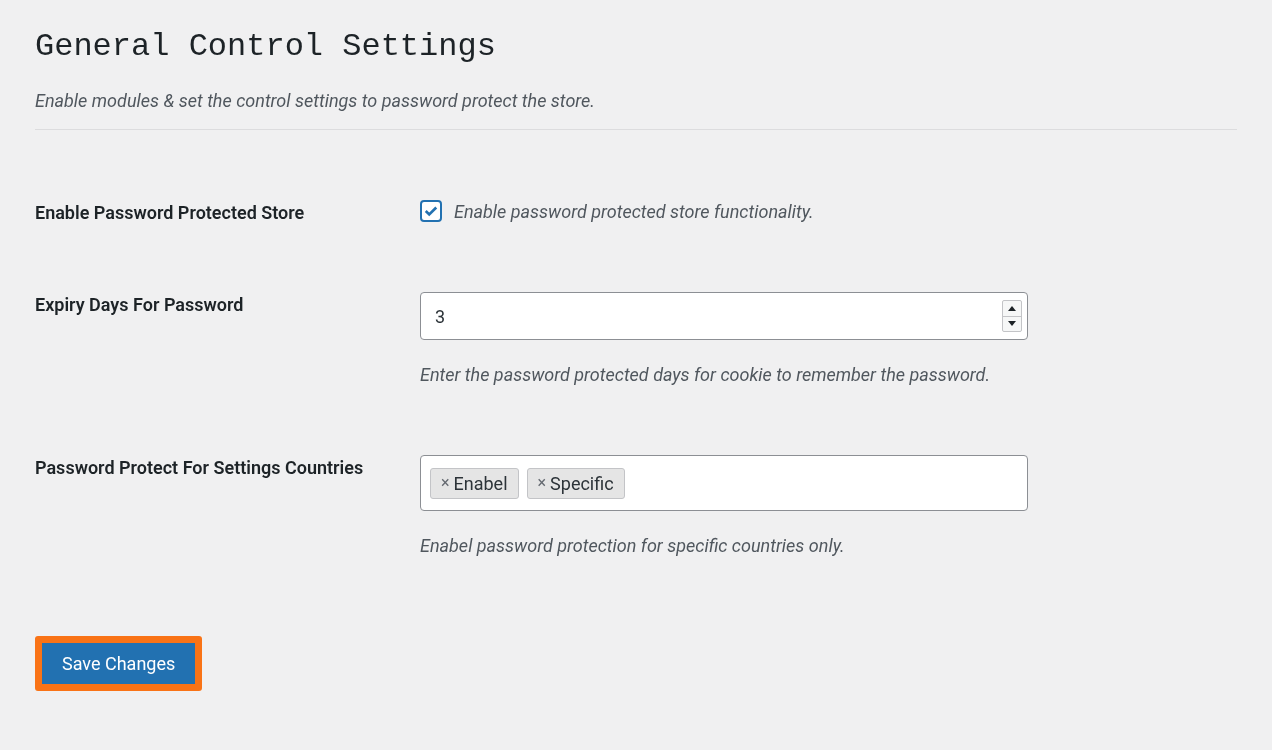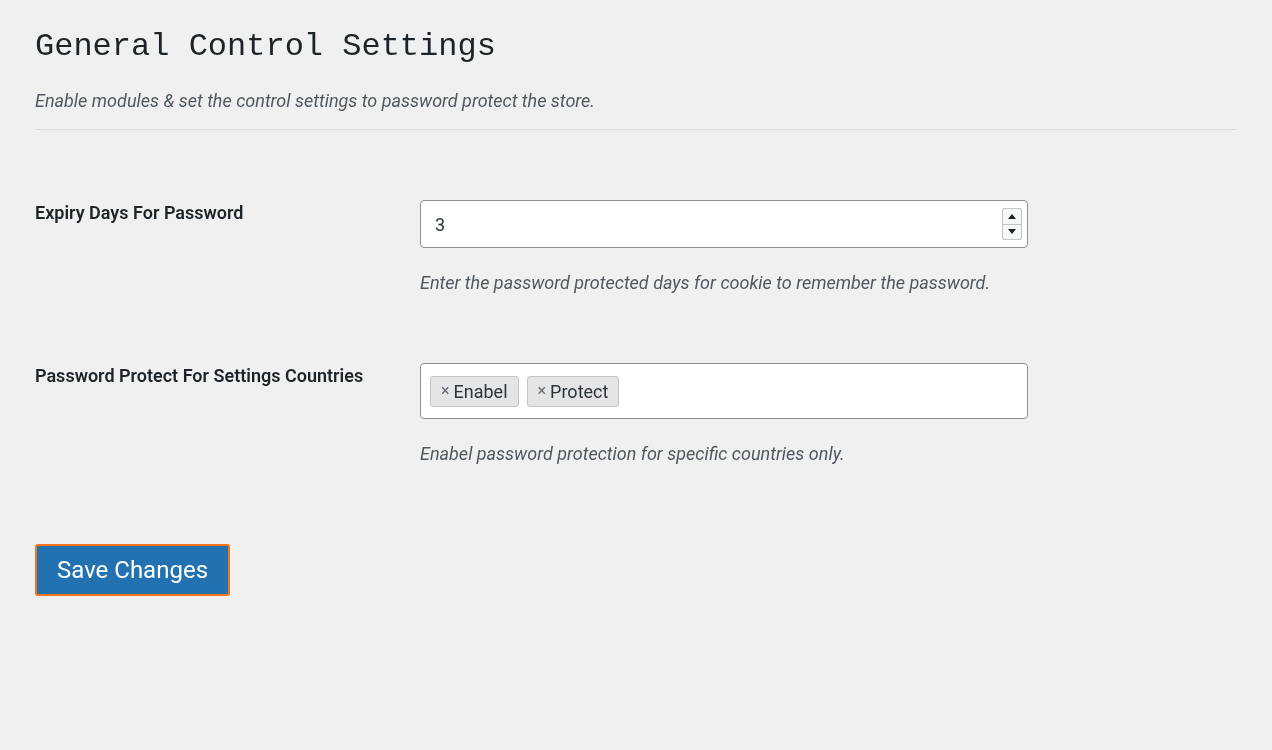--- a/index.html
+++ b/index.html
@@ -163,41 +163,54 @@
     }
     .tag-remove {
       margin-right: 4px;
       color: #646970;
       cursor: pointer;
       font-size: 16px;
       line-height: 1;
     }
     .save-button {
       background: #2271b1;
-      border: 2px solid #f97316;
+      border: 7px solid #f97316;
       color: #fff;
-      font-size: 24px;
+      font-size: 18px;
       padding: 10px 20px;
       border-radius: 3px;
       cursor: pointer;
       font-family: inherit;
       margin-top: 30px;
     }
   </style>
 </head>
 <body>
 
 
 
 <h1 class="page-title">General Control Settings</h1>
 <p class="page-description">Enable modules &amp; set the control settings to password protect the store.</p>
 <hr class="separator">
 
 <table class="form-table">
   <tbody>
+    <tr>
+      <th>Enable Password Protected Store</th>
+      <td>
+        <div class="checkbox-wrapper">
+          <span class="checkbox-custom">
+            <svg viewBox="0 0 16 16">
+              <polyline points="2,8 6,12 14,4"></polyline>
+            </svg>
+          </span>
+          <span class="checkbox-label">Enable password protected store functionality.</span>
+        </div>
+      </td>
+    </tr>
     <tr>
       <th>Expiry Days For Password</th>
       <td>
         <div class="number-input-wrapper">
           <input type="text" class="number-input" value="3" style="">
           <div class="spinner-buttons">
             <button class="spinner-btn">
               <svg viewBox="0 0 8 5">
                   <polygon points="4,0 8,5 0,5"></polygon>
                 </svg>
@@ -215,21 +228,21 @@
     <tr>
       <th>Password Protect For Settings Countries</th>
       <td>
         <div class="tags-input">
           <span class="tag">
             <span class="tag-remove">×</span>
             <span>Enabel</span>
           </span>
           <span class="tag">
             <span class="tag-remove">×</span>
-            <span>Protect</span>
+            <span>Specific</span>
           </span>
         </div>
         <p class="field-description">Enabel password protection for specific countries only.</p>
       </td>
     </tr>
   </tbody>
 </table>
 
 <button class="save-button">Save Changes</button>
 

